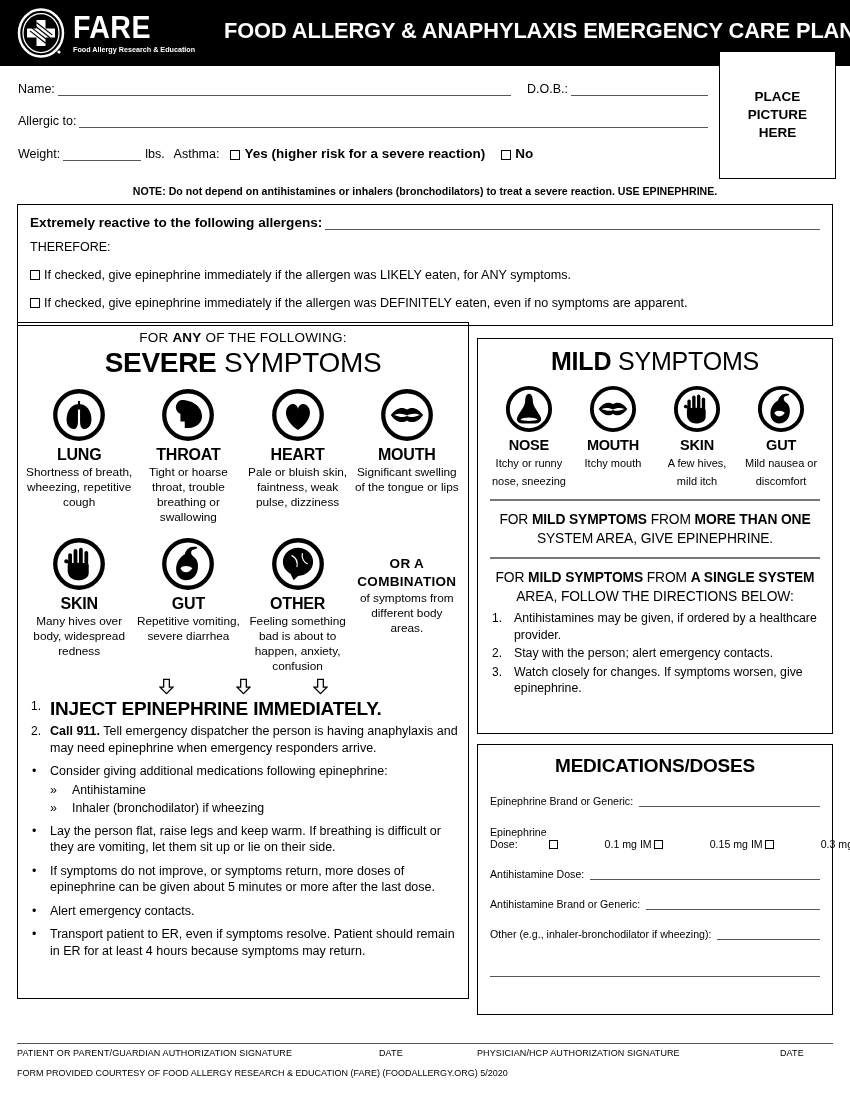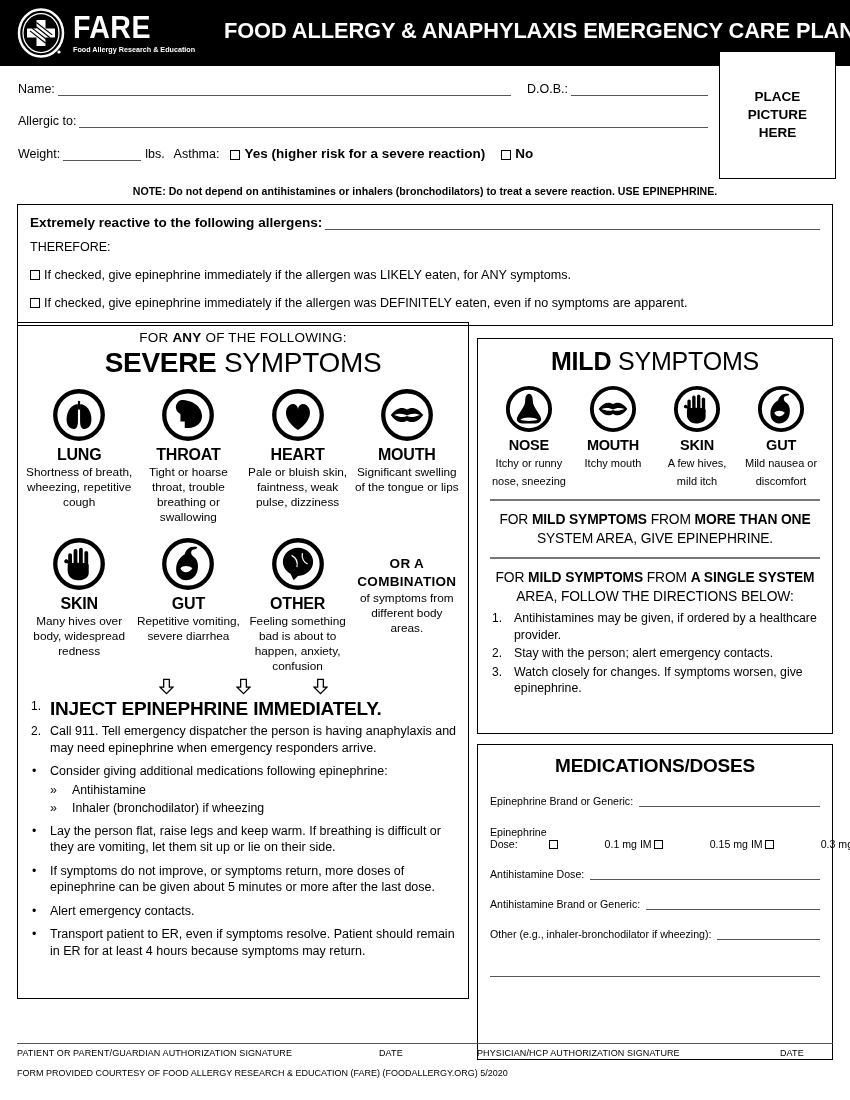--- a/index.html
+++ b/index.html
@@ -81,21 +81,21 @@
   
   .panel-left {
     position: absolute; left: 17px; top: 322px; width: 452px; height: 677px;
     border: 1.6px solid #000; padding: 7px 8px 0 8px;
   }
   .panel-right-top {
     position: absolute; left: 477px; top: 338px; width: 356px; height: 396px;
     border: 1.6px solid #000; padding: 7px 10px 0 10px;
   }
   .panel-right-bottom {
-    position: absolute; left: 477px; top: 744px; width: 356px; height: 316px;
+    position: absolute; left: 477px; top: 744px; width: 356px; height: 271px;
     border: 1.6px solid #000; padding: 10px 12px 0 12px;
   }
 
   .for-any { text-align: center; font-size: 13.5px; letter-spacing: 0.2px; }
   .for-any b { font-weight: 700; }
   .sev-title {
     text-align: center; font-size: 28px; line-height: 34px; margin-top: 1px;
     letter-spacing: -0.3px;
   }
   .sev-title b { font-weight: 700; }
@@ -125,21 +125,21 @@
 
   .steps { margin-top: 3px; }
   .step { display: flex; font-size: 12.5px; line-height: 16.5px; margin-bottom: 3px; }
   .step-num { flex: 0 0 24px; text-align: left; padding-left: 5px; font-size: 12px; }
   .step-body { flex: 1 1 auto; }
   .inject { font-size: 19px; font-weight: 700; line-height: 22px; letter-spacing: -0.2px; }
   .bullet { display: flex; font-size: 12.5px; line-height: 16.5px; margin-top: 7px; }
   .bullet-dot { flex: 0 0 24px; padding-left: 6px; }
   .sub-bullet { display: flex; font-size: 12.3px; line-height: 16px; margin-top: 2px; padding-left: 24px; }
   .sub-mark { flex: 0 0 22px; }
-  .b911 { font-weight: 400; }
+  .b911 { font-weight: 700; }
 
   .divider { height: 2px; background: #777; margin: 9px 2px 0 2px; }
   .mild-rule {
     text-align: center; font-size: 13.8px; line-height: 19px; letter-spacing: -0.1px;
     margin-top: 9px;
   }
   .mild-rule b { font-weight: 700; }
   .mild-steps { margin-top: 4px; }
   .mild-step { display: flex; font-size: 12.3px; line-height: 16.5px; margin-top: 2px; }
   .mild-step .step-num { flex: 0 0 26px; padding-left: 4px; }

